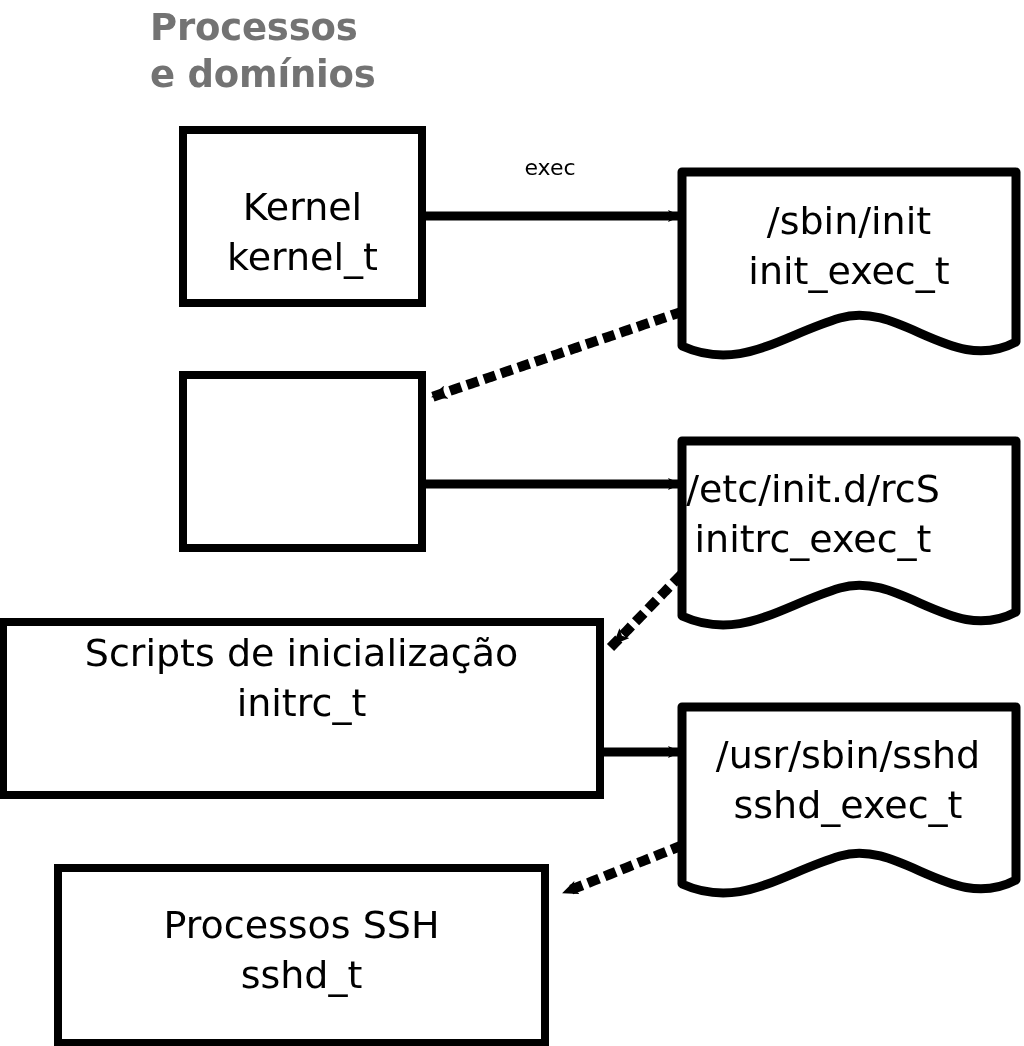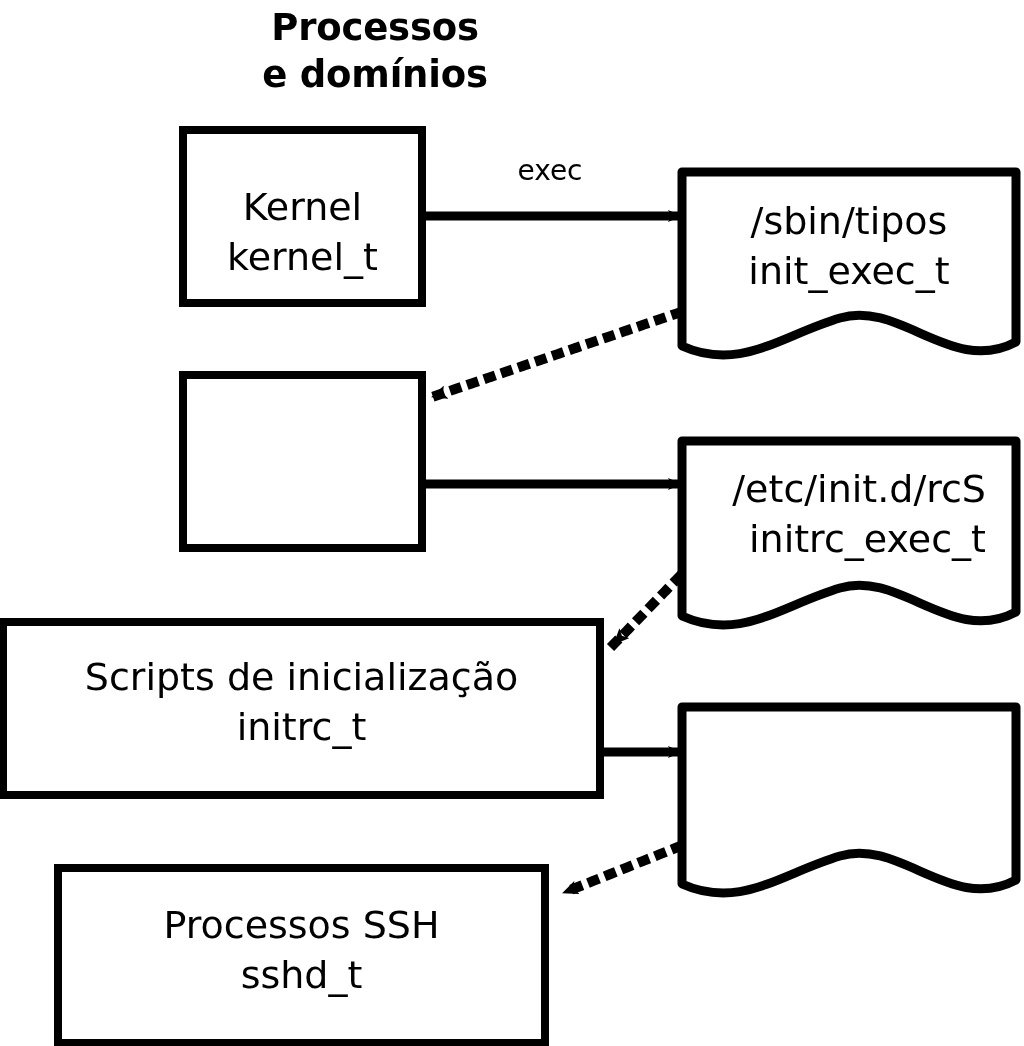--- a/index.html
+++ b/index.html
@@ -19,45 +19,44 @@
   }
   #diagram-svg {
     position: absolute;
     left: 0;
     top: 0;
     width: 1024px;
     height: 1046px;
   }
   .col-header {
     position: absolute;
-    text-align: center;
     font-weight: bold;
     font-size: 37px;
     line-height: 1.28;
-    color: #000000;
+    color: #737373;
     white-space: pre-line;
     letter-spacing: -0.2px;
   }
   #header-left  { left: 150px; top: 4px;  width: 450px; }
   #header-right { left: 698px; top: 4px;  width: 326px; }
 
   .node-label {
     position: absolute;
     text-align: center;
     color: #000000;
     font-size: 38px;
     line-height: 1.32;
     white-space: pre-line;
     pointer-events: none;
   }
   .edge-label {
     position: absolute;
     text-align: center;
     color: #000000;
-    font-size: 28px;
+    font-size: 22px;
     line-height: 1.1;
   }
 </style>
 </head>
 <body>
 
 <div id="diagram-root">
 
   <div class="col-header" id="header-left">Processos
 e domínios</div>
@@ -102,28 +101,30 @@
 
     <line x1="678" y1="578" x2="614" y2="644" stroke="#000000" stroke-width="10" stroke-dasharray="2 16" stroke-linecap="square" marker-end="url(#arrow-dotted)"></line>
 
     <line x1="678" y1="847" x2="563" y2="893" stroke="#000000" stroke-width="10" stroke-dasharray="2 16" stroke-linecap="square" marker-end="url(#arrow-dotted)"></line>
   </svg>
 
   <div class="node-label" style="left:183px; top:163px; width:239px;margin-top:19px;">Kernel
 kernel_t</div>
 
 
-  <div class="node-label" style="left:3px; top:652px; width:597px;">Scripts de inicialização
+  <div class="node-label" style="left:3px; top:628px; width:597px;">Scripts de inicialização
 initrc_t</div>
 
   <div class="node-label" style="left:58px; top:900px; width:487px;">Processos SSH
 sshd_t</div>
 
-  <div class="node-label" style="left:682px; top:196px; width:334px;">/sbin/tipos
+  <div class="node-label" style="left:682px; top:196px; width:334px;">/sbin/init
 init_exec_t</div>
 
-  <div class="node-label" style="left:640px; top:464px; width:346px;text-align:right;">/etc/init.d/rcS
+  <div class="node-label" style="left:640px; top:464px; width:346px;">/etc/init.d/rcS
 initrc_exec_t</div>
 
+  <div class="node-label" style="left:678px; top:730px; width:340px;">/usr/sbin/sshd
+sshd_exec_t</div>
 
   <div class="edge-label" style="left:440px; top:156px; width:220px;">exec</div>
 
 </div>
 
 </body></html>

